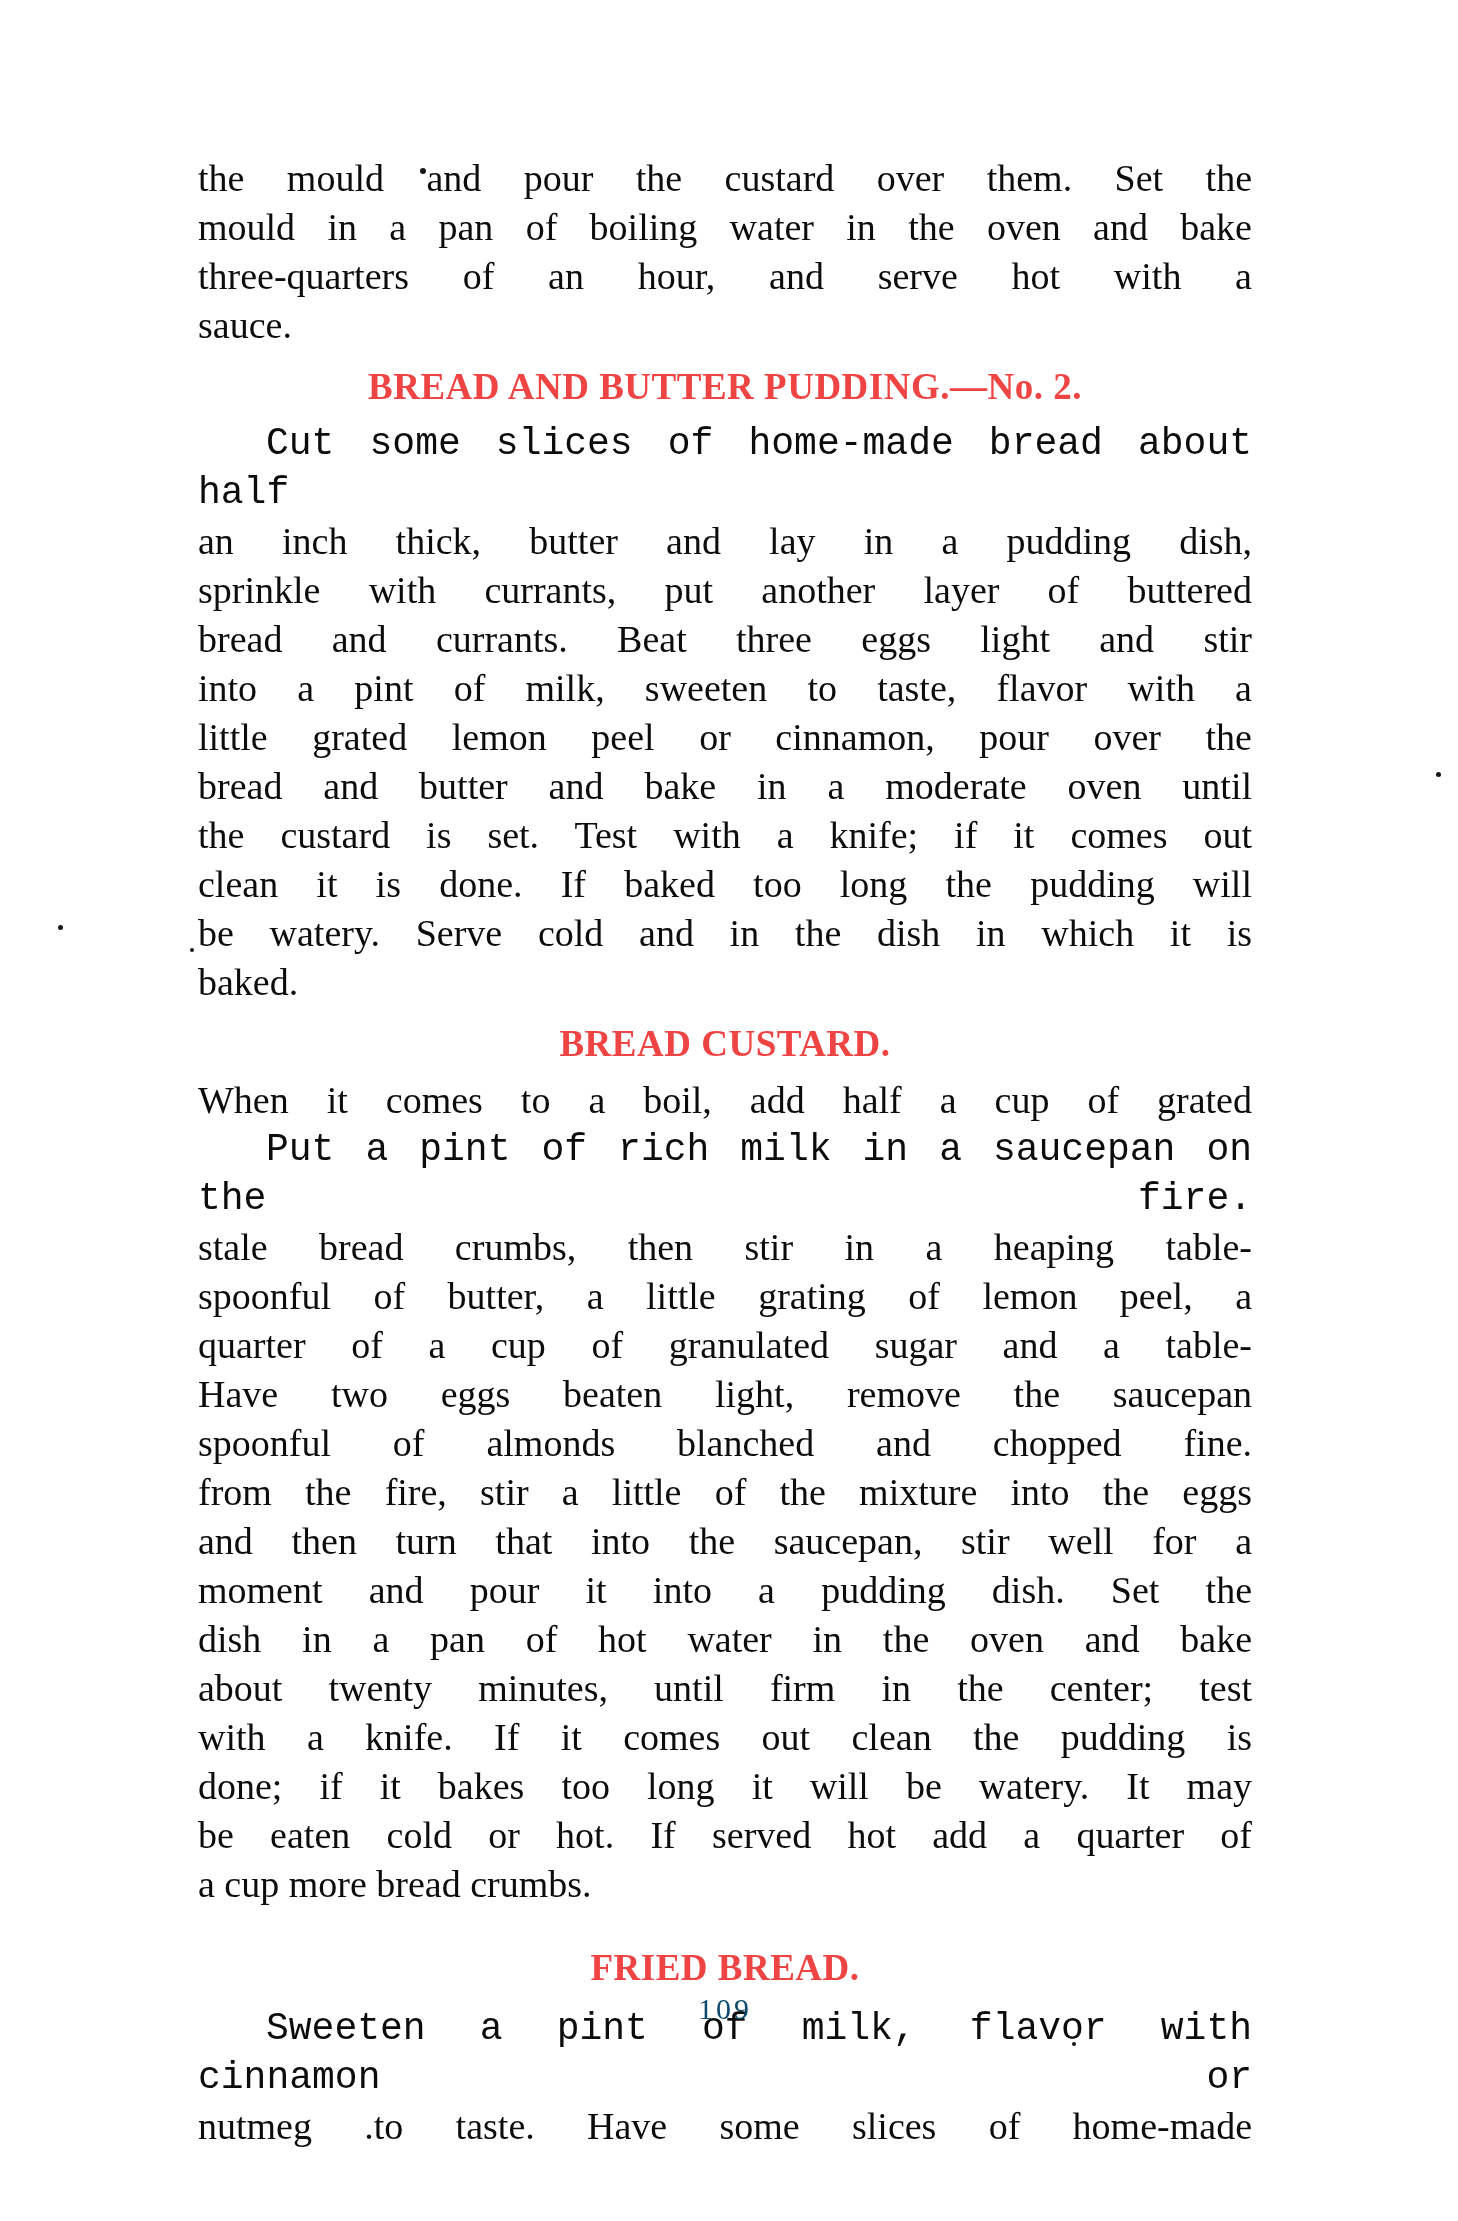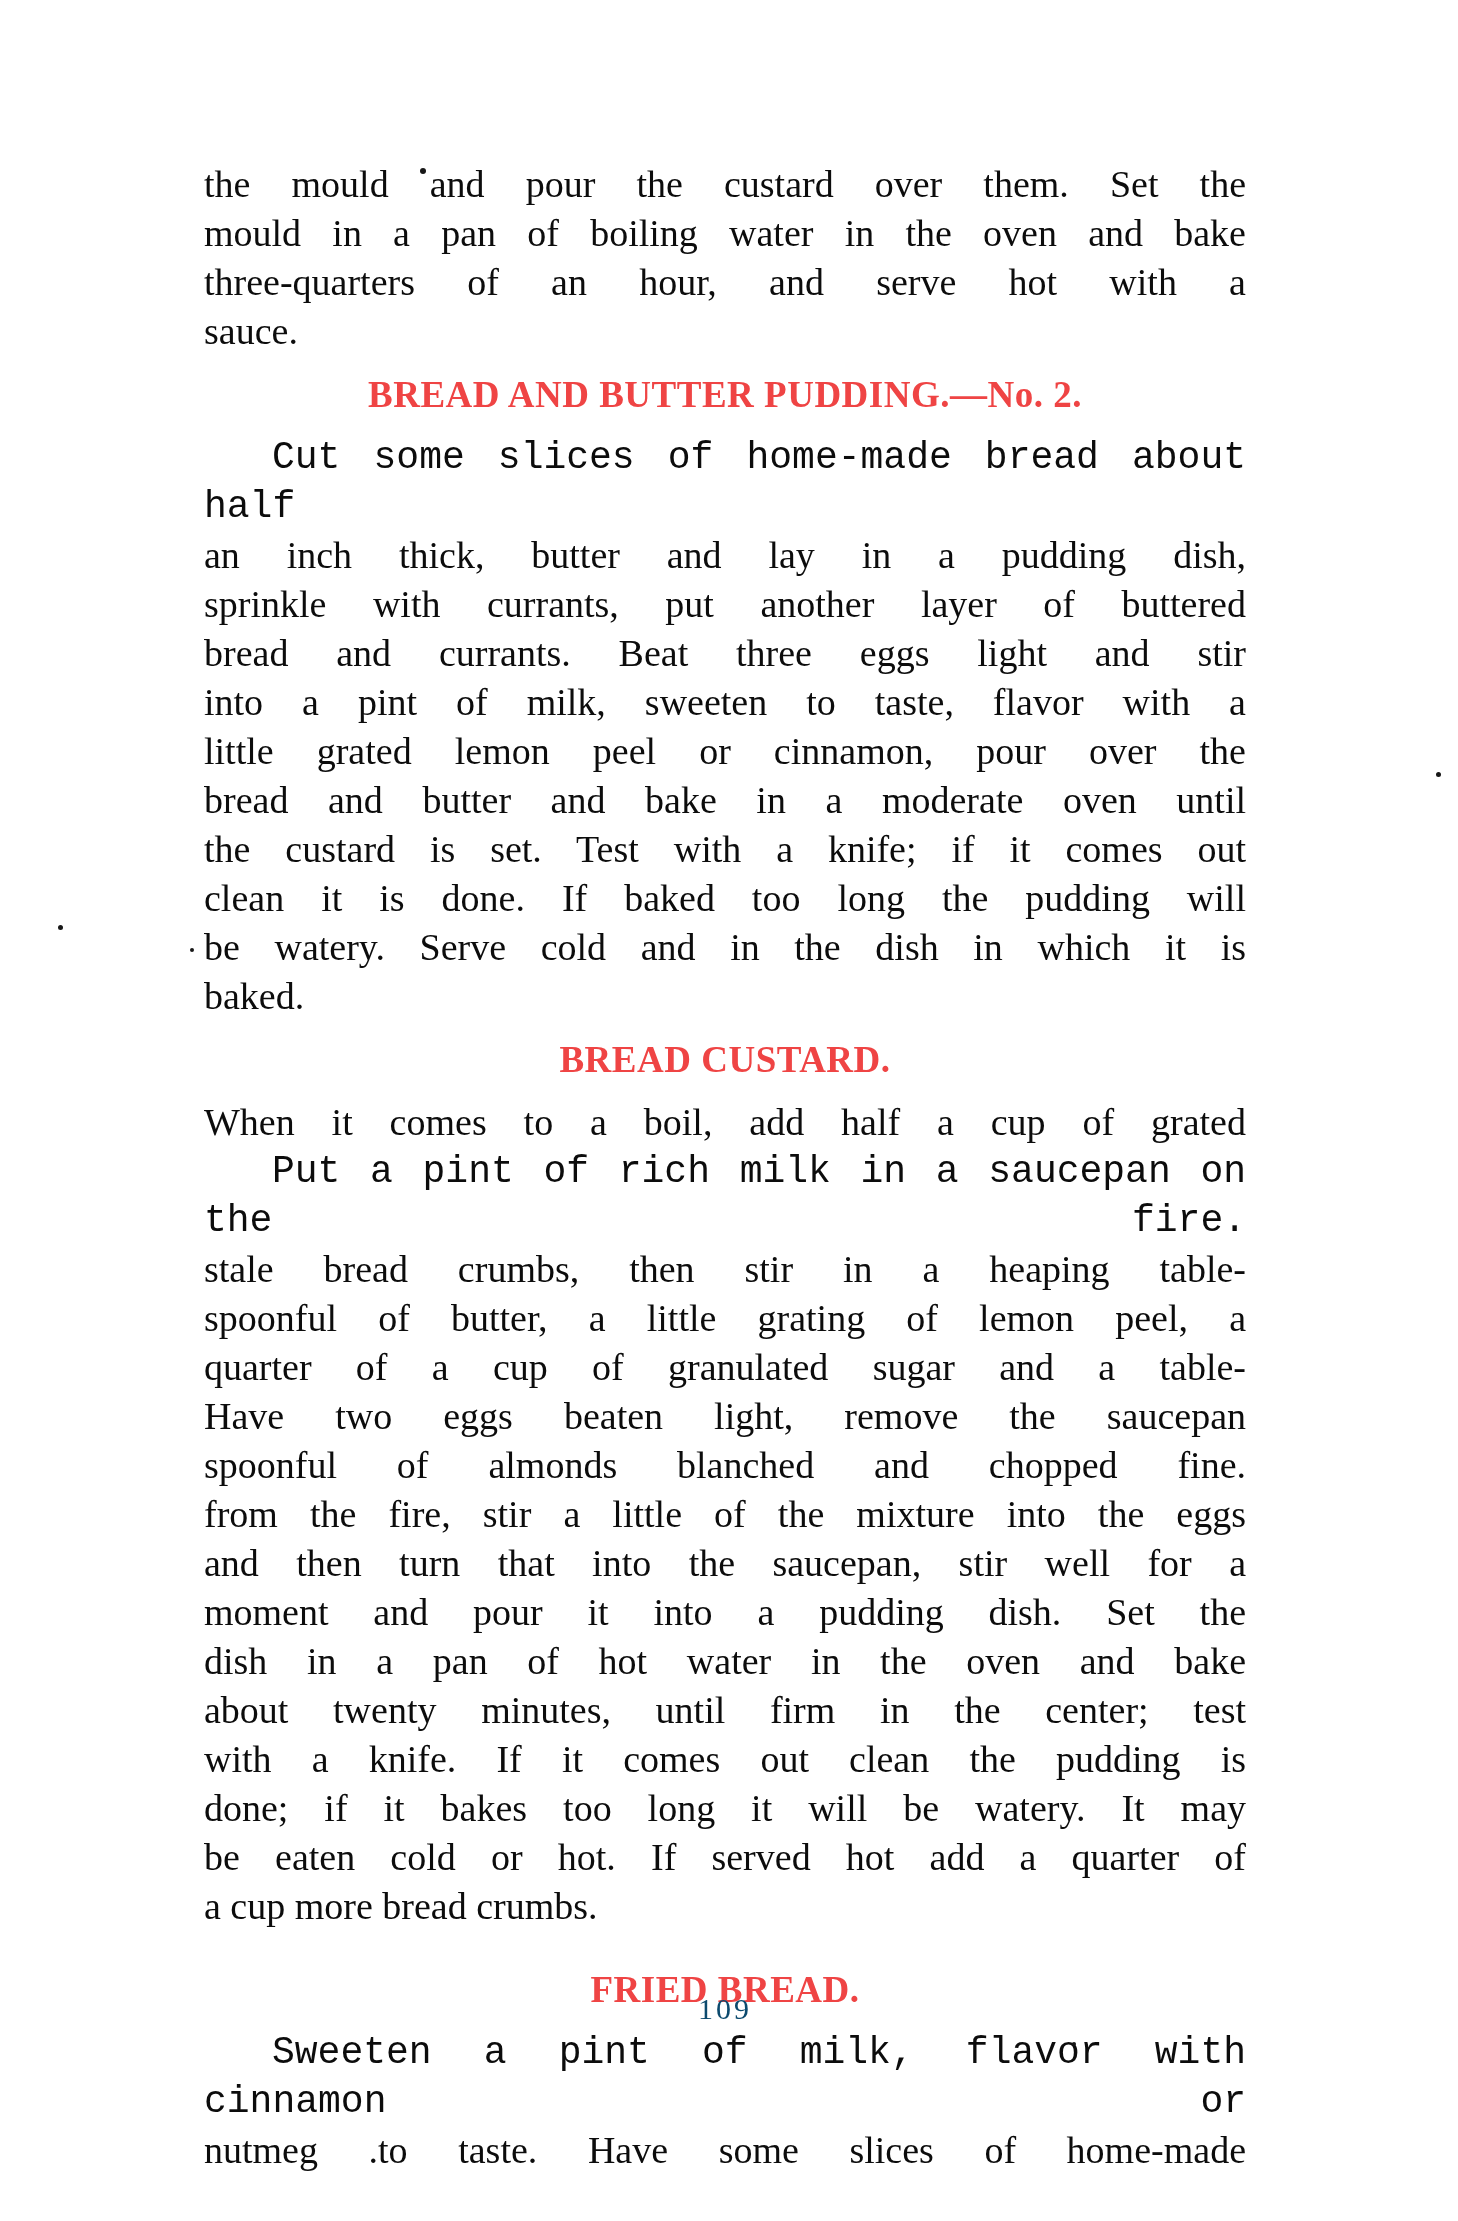--- a/index.html
+++ b/index.html
@@ -17,21 +17,21 @@
     color: #0c0c0c;
   }
   .text-block {
     position: absolute;
     left: 190px;
     top: 146px;
     width: 1070px;
     font-size: 38px;
     line-height: 49px;
   }
-  .paragraph { margin: 14px; }
+  .paragraph { margin: 8px; }
   .tline {
     text-align: justify;
     text-align-last: justify;
     white-space: normal;
   }
   .tline.lastline {
     text-align-last: left;
   }
   .tline.firstline-indent {
     text-indent: 68px;

